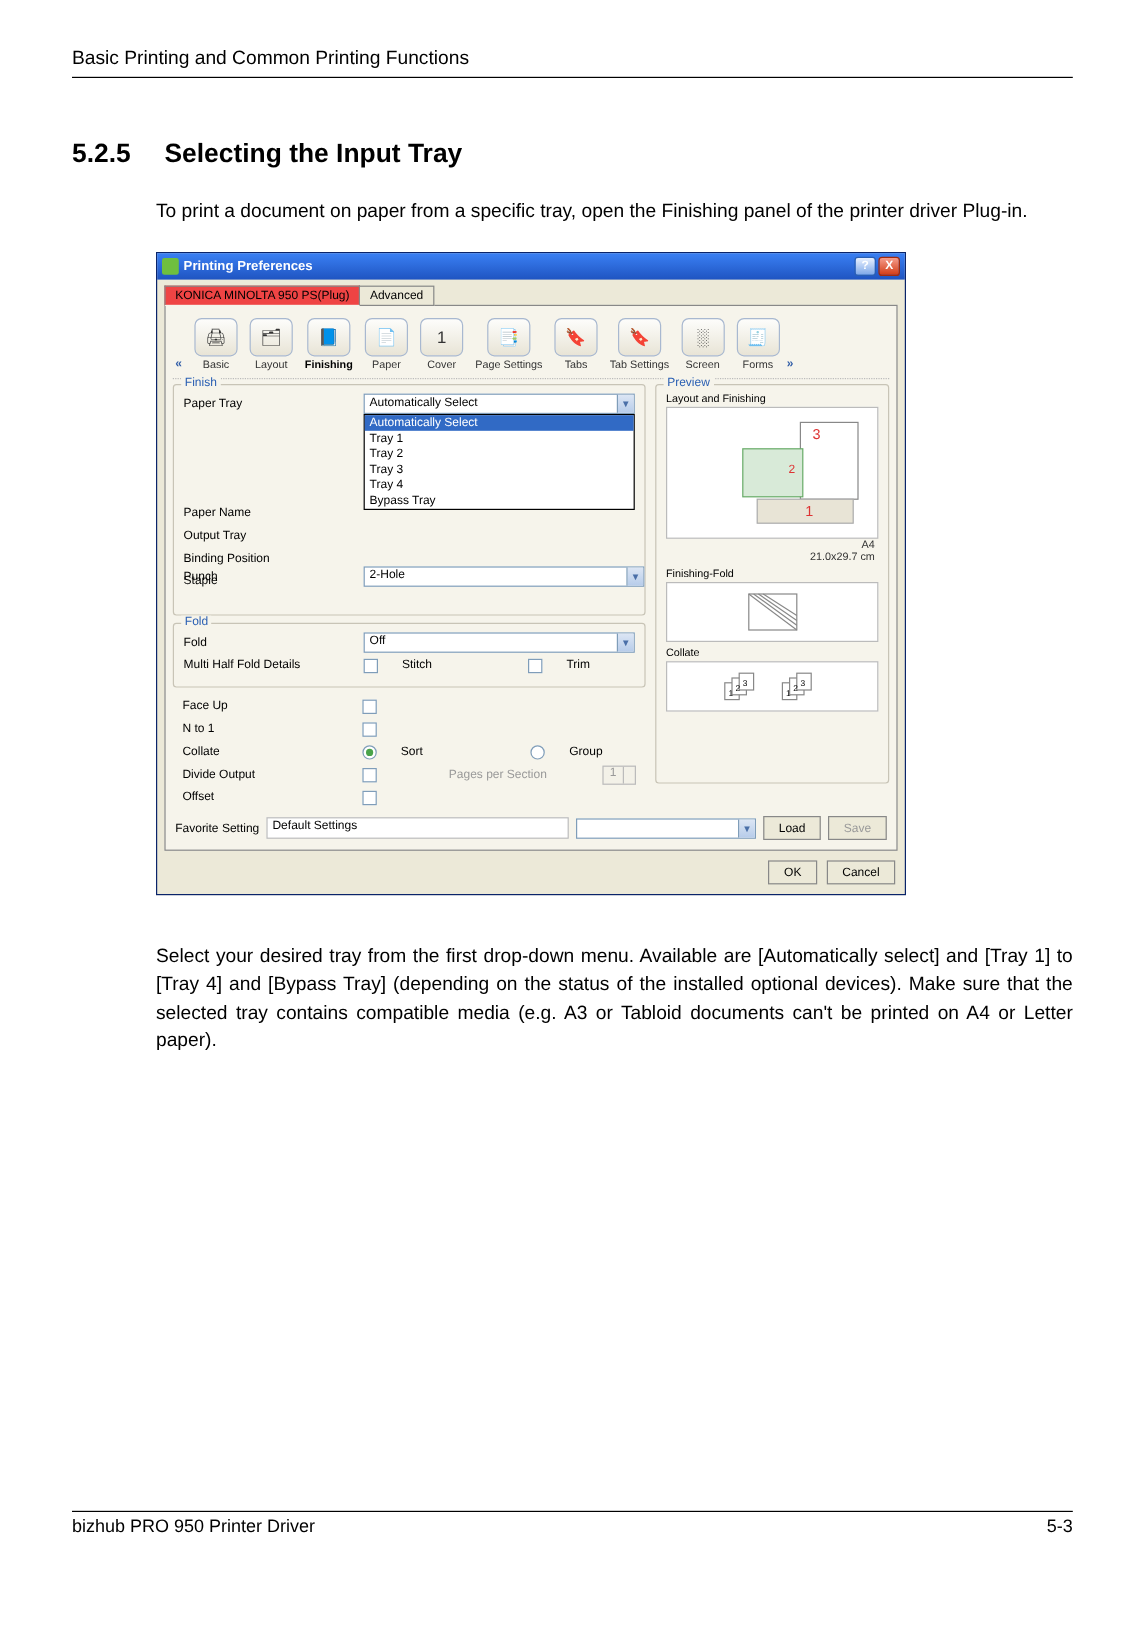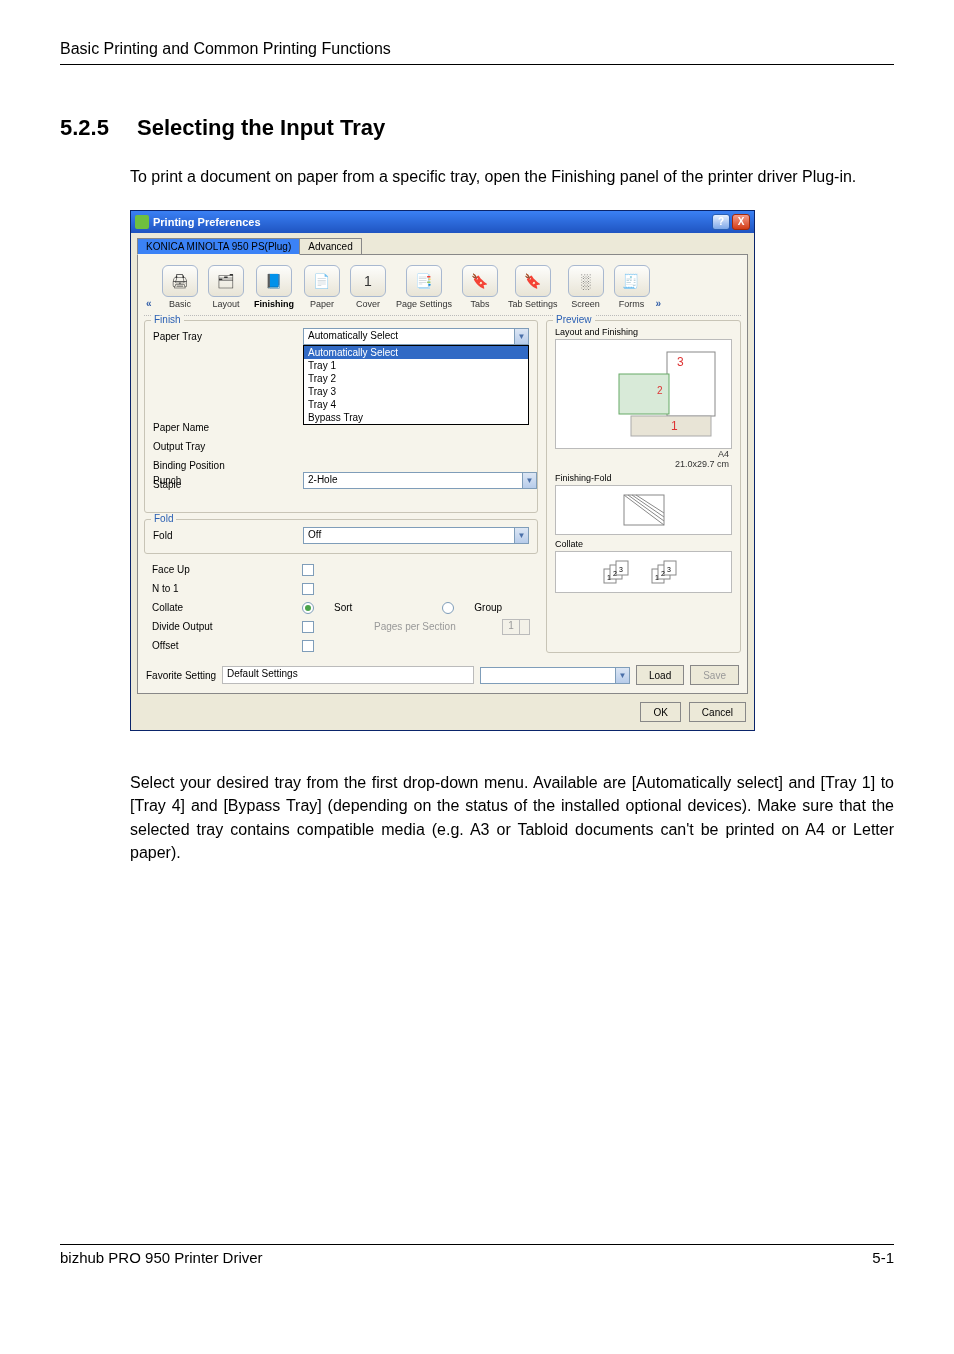--- a/index.html
+++ b/index.html
@@ -73,21 +73,21 @@
     font-size: 10px;
   }
   .tabstrip .tab {
     padding: 2px 8px;
     border: 1px solid #888;
     background:#ece9d8;
     margin-right: -1px;
     position: relative;
     top: 1px;
   }
-  .tabstrip .tab.active { background:#3b82f6; border-bottom-color:#f6f4eb; z-index:2;}
+  .tabstrip .tab.active { background:#ef4444; border-bottom-color:#f6f4eb; z-index:2;}
   .tabpane {
     border: 1px solid #888;
     background:#f6f4eb;
     padding: 6px;
   }
   .toolbar {
     display: flex;
     align-items: flex-end;
     gap: 2px;
     padding: 4px 2px 6px 2px;
@@ -297,20 +297,28 @@
                   <div class="combo"><span>2-Hole</span><span class="arrow">▼</span></div>
                 </div>
                 <div style="height:10px"></div>
               </div>
 
               <div class="fieldset">
                 <span class="fs-title">Fold</span>
                 <div class="row">
                   <span class="lbl">Fold</span>
                   <div class="combo"><span>Off</span><span class="arrow">▼</span></div>
+                </div>
+                <div class="row">
+                  <span class="lbl">Multi Half Fold Details</span>
+                  <span class="chk nogrow"></span>
+                  <span class="inlabel">Stitch</span>
+                  <span style="width:40px"></span>
+                  <span class="chk nogrow"></span>
+                  <span class="inlabel">Trim</span>
                 </div>
               </div>
 
               <div style="padding:0 8px;">
                 <div class="row">
                     <span class="lbl">Face Up</span>
                     <span class="chk nogrow"></span>
                   </div>
                 <div class="row">
                     <span class="lbl">N to 1</span>
@@ -402,15 +410,15 @@
           <button class="btn">Cancel</button>
         </div>
       </div>
     </div>
   </div>
 
   <p class="body-text">Select your desired tray from the first drop-down menu. Available are [Automatically select] and [Tray 1] to [Tray 4] and [Bypass Tray] (depending on the status of the installed optional devices). Make sure that the selected tray contains compatible media (e.g. A3 or Tabloid documents can't be printed on A4 or Letter paper).</p>
 
   <div class="page-footer">
     <span>bizhub PRO 950 Printer Driver</span>
-    <span>5-1</span>
+    <span>5-3</span>
   </div>
 </div>
 
 </body></html>

